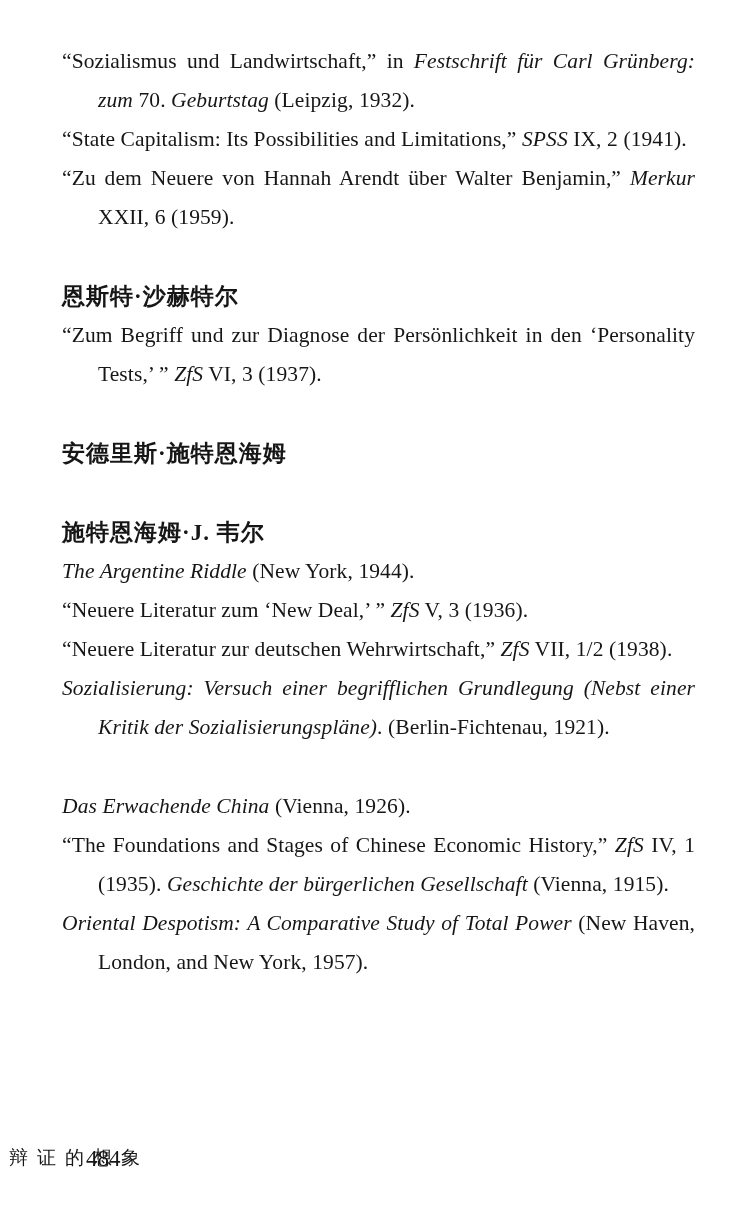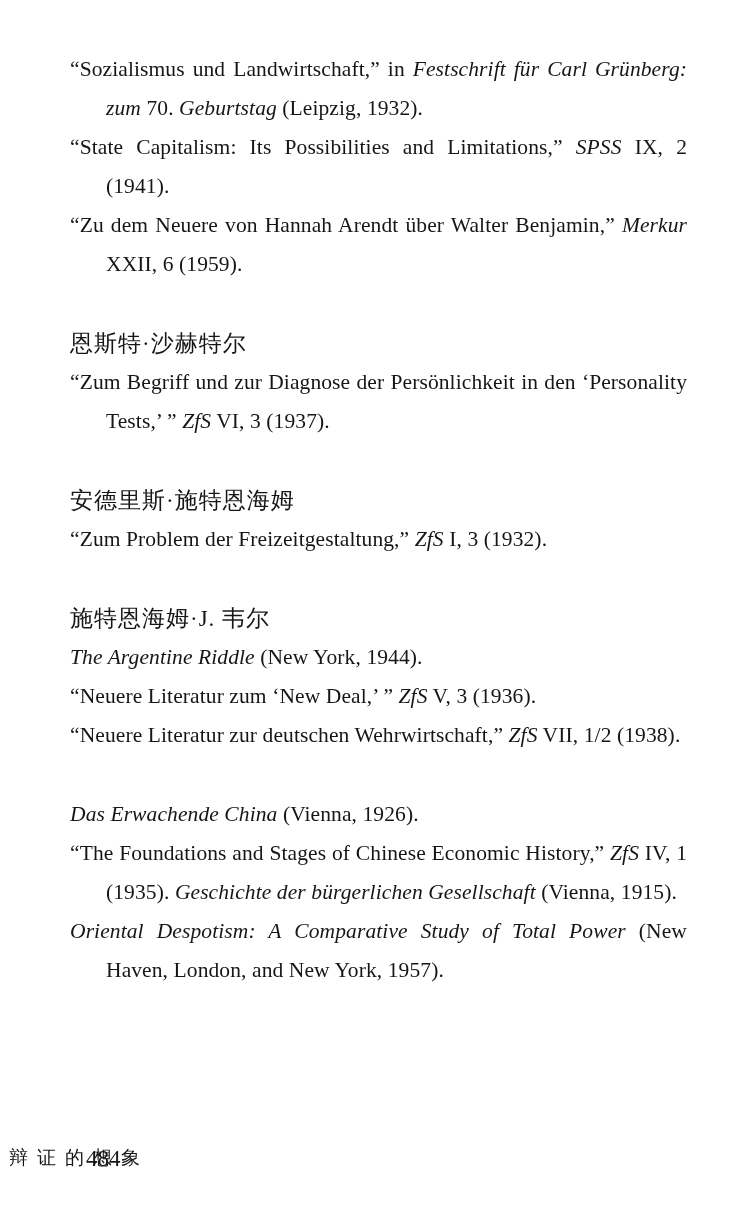--- a/index.html
+++ b/index.html
@@ -11,27 +11,27 @@
     font-family: "Liberation Serif", "DejaVu Serif", serif;
     position: relative;
     overflow: hidden;
   }
   .bibliography {
     position: absolute;
     top: 42px;
     left: 62px;
     width: 633px;
   }
-  .bib-section { margin: 8px; }
+  .bib-section { margin: 0; }
   .bib-section:not(:first-child) { margin-top: 40px; }
   .author-heading {
     margin: 0;
     font-size: 23px;
     line-height: 39px;
-    font-weight: normal;
+    font-weight: bold;
     letter-spacing: 1px;
   }
   .entry {
     margin: 0;
     font-size: 21.5px;
     line-height: 39px;
     text-align: justify;
     padding-left: 36px;
     text-indent: -36px;
     letter-spacing: 0.1px;
@@ -69,27 +69,27 @@
         <p class="entry"><span>“Sozialismus und Landwirtschaft,” in </span><i>Festschrift für Carl Grünberg: zum</i><span> 70. </span><i>Geburtstag</i><span> (Leipzig, 1932).</span></p>
         <p class="entry"><span>“State Capitalism: Its Possibilities and Limitations,” </span><i>SPSS</i><span> IX, 2 (1941).</span></p>
         <p class="entry"><span>“Zu dem Neuere von Hannah Arendt über Walter Benjamin,” </span><i>Merkur</i><span> XXII, 6 (1959).</span></p>
       </section>
       <section class="bib-section">
         <h2 class="author-heading">恩斯特·沙赫特尔</h2>
         <p class="entry"><span>“Zum Begriff und zur Diagnose der Persönlichkeit in den ‘Personality Tests,’ ” </span><i>ZfS</i><span> VI, 3 (1937).</span></p>
       </section>
       <section class="bib-section">
         <h2 class="author-heading">安德里斯·施特恩海姆</h2>
-        <p class="entry"><span>“Zum Problem der Freizeitgestaltung,” </span><i>ZfS</i><span> I, 3 (1932).</span></p>
       </section>
       <section class="bib-section">
         <h2 class="author-heading">施特恩海姆·J. 韦尔</h2>
         <p class="entry"><i>The Argentine Riddle</i><span> (New York, 1944).</span></p>
         <p class="entry"><span>“Neuere Literatur zum ‘New Deal,’ ” </span><i>ZfS</i><span> V, 3 (1936).</span></p>
         <p class="entry"><span>“Neuere Literatur zur deutschen Wehrwirtschaft,” </span><i>ZfS</i><span> VII, 1/2 (1938).</span></p>
+        <p class="entry"><i>Sozialisierung: Versuch einer begrifflichen Grundlegung (Nebst einer Kritik der Sozialisierungspläne)</i><span>. (Berlin-Fichtenau, 1921).</span></p>
       </section>
       <section class="bib-section">
         <p class="entry"><i>Das Erwachende China</i><span> (Vienna, 1926).</span></p>
         <p class="entry"><span>“The Foundations and Stages of Chinese Economic History,” </span><i>ZfS</i><span> IV, 1 (1935). </span><i>Geschichte der bürgerlichen Gesellschaft</i><span> (Vienna, 1915).</span></p>
         <p class="entry"><i>Oriental Despotism: A Comparative Study of Total Power</i><span> (New Haven, London, and New York, 1957).</span></p>
       </section>
     </main>
 
   <footer class="page-footer">
     <span class="page-number">484</span>

